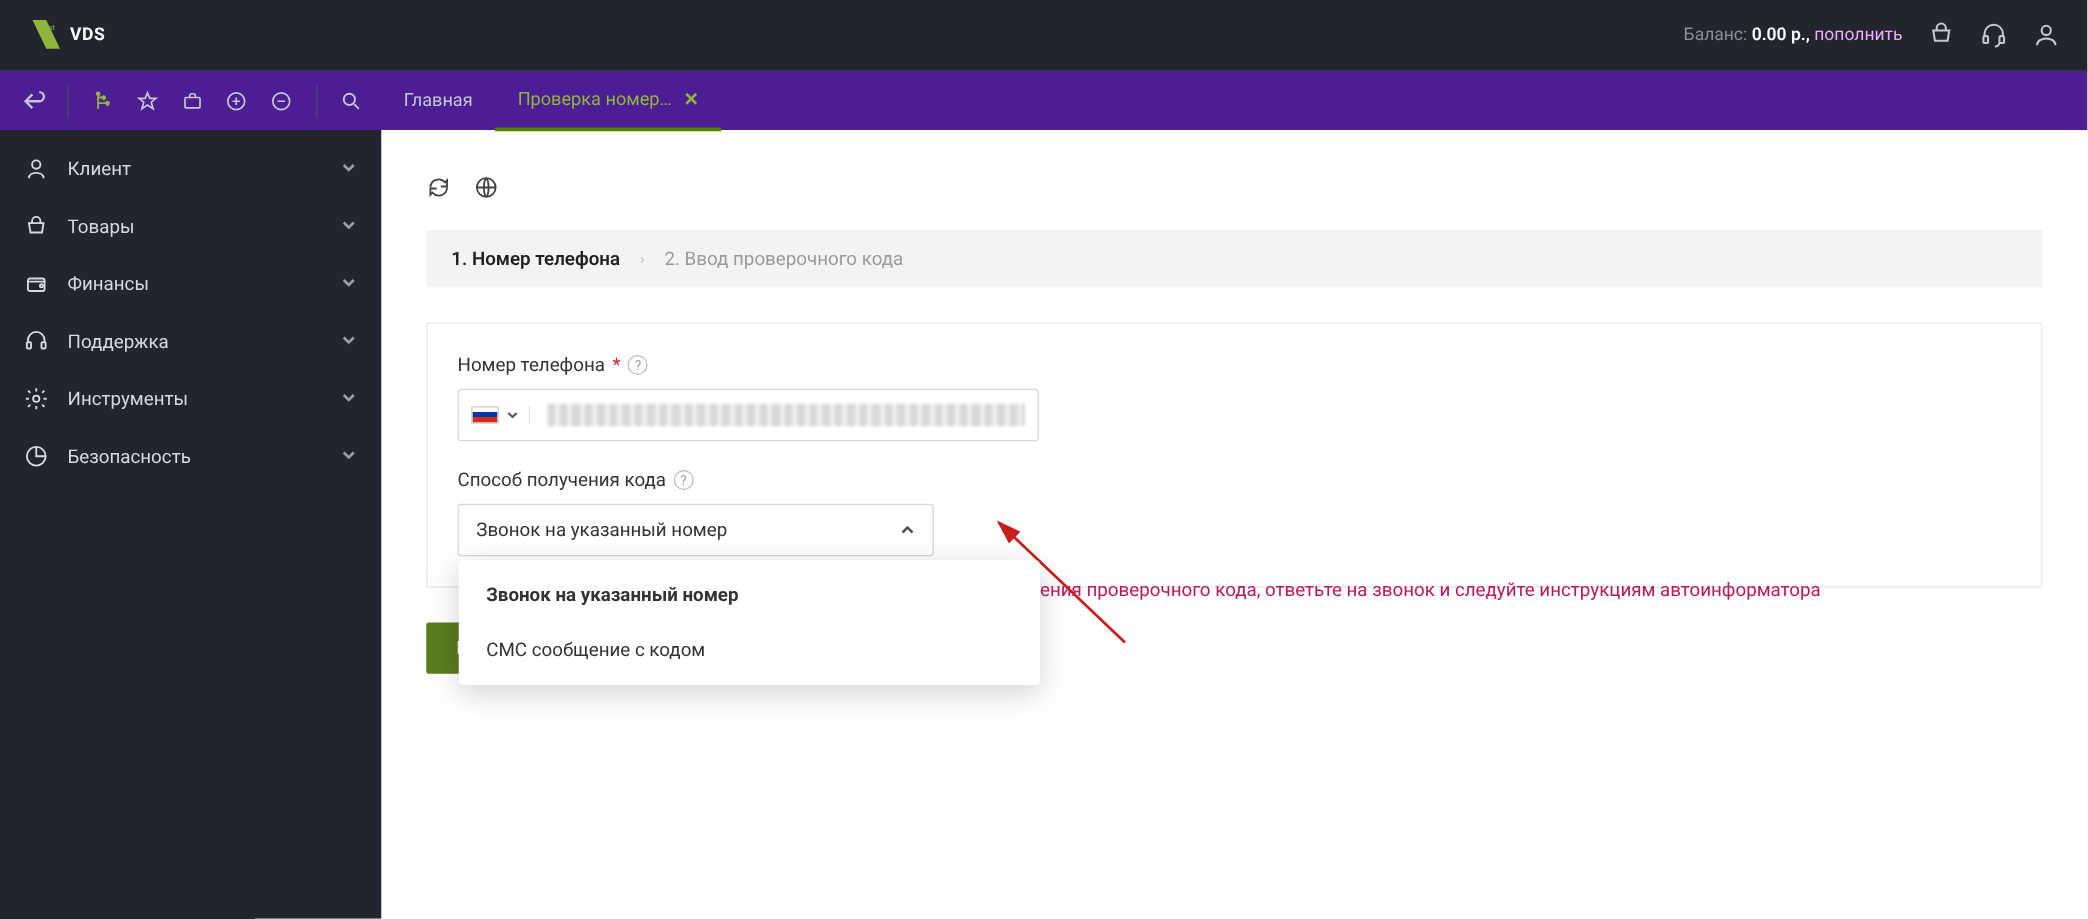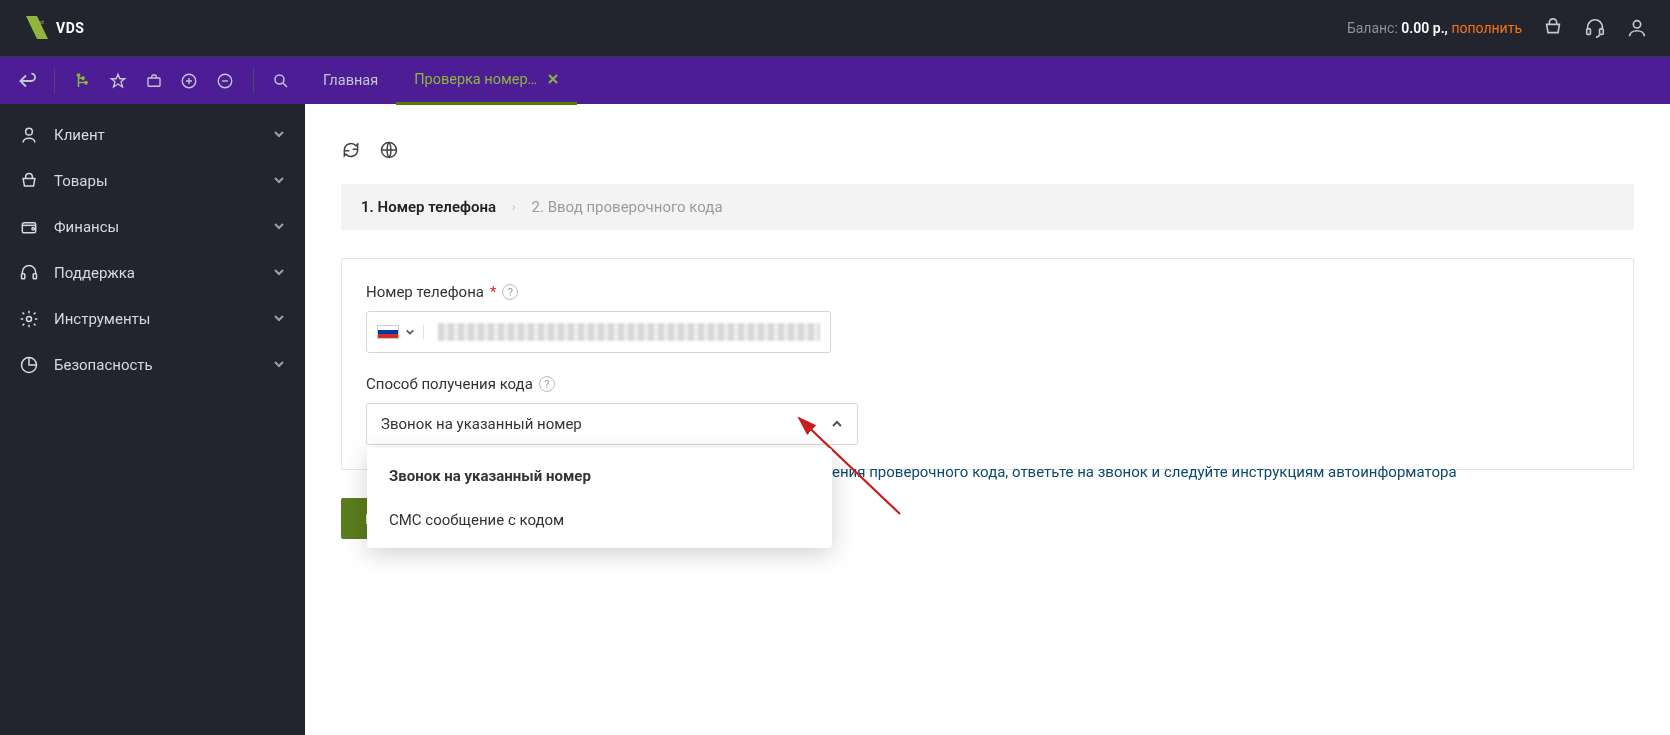--- a/index.html
+++ b/index.html
@@ -6,21 +6,21 @@
 body { font-family: -apple-system, BlinkMacSystemFont, "Segoe UI", Roboto, Arial, sans-serif; background: #fff; width: 1670px; height: 735px; overflow: hidden; position: relative; }
 
 
 .header { background: #22252e; height: 56px; display: flex; align-items: center; justify-content: space-between; padding: 0 22px; }
 .logo { display: flex; align-items: center; gap: 4px; }
 .logo-mark { width: 30px; height: 30px; position: relative; }
 .logo-text { color: #fff; font-weight: 700; font-size: 14px; letter-spacing: 0.5px; }
 .header-right { display: flex; align-items: center; gap: 20px; }
 .balance-box { color: #8a8f9a; font-size: 14px; }
 .balance-box .amount { color: #fff; font-weight: 600; }
-.balance-box .topup { color: #f97316; cursor: pointer; }
+.balance-box .topup { color: #f0abfc; cursor: pointer; }
 .header-icon { width: 22px; height: 22px; color: #c5c8d0; display: flex; align-items: center; justify-content: center; cursor: pointer; }
 
 
 .toolbar-row { background: #4c1d95; height: 48px; display: flex; align-items: center; border-top: 1px solid #353843; }
 .toolbar-left { width: 305px; display: flex; align-items: center; padding: 0 14px; gap: 16px; }
 .tool-icon { width: 22px; height: 22px; color: #c5c8d0; display: flex; align-items: center; justify-content: center; cursor: pointer; }
 .tool-sep { width: 1px; height: 26px; background: #4a4d58; margin: 0 2px; }
 .tabs { display: flex; align-items: stretch; height: 48px; }
 .tab { display: flex; align-items: center; padding: 0 18px; color: #c5c8d0; font-size: 14.5px; cursor: pointer; position: relative; gap: 10px; }
 .tab.active { color: #8fb63a; border-bottom: 3px solid #567d00; }
@@ -49,29 +49,29 @@
 .field-label { font-size: 15px; color: #333; margin-bottom: 10px; display: flex; align-items: center; gap: 6px; }
 .req { color: #d23; }
 .help-icon { width: 16px; height: 16px; border: 1px solid #bbb; border-radius: 50%; display: inline-flex; align-items: center; justify-content: center; font-size: 11px; color: #999; cursor: pointer; }
 
 .phone-input { width: 465px; height: 42px; border: 1px solid #d7d7d7; border-radius: 3px; display: flex; align-items: center; padding: 0 10px; gap: 8px; }
 .flag-box { display: flex; align-items: center; gap: 6px; cursor: pointer; padding-right: 8px; border-right: 1px solid #e3e3e3; }
 .flag { width: 22px; height: 14px; background: linear-gradient(to bottom, #fff 33%, #0039a6 33%, #0039a6 66%, #d52b1e 66%); border: 1px solid #ccc; }
 .flag-chevron { width: 10px; height: 10px; color: #555; }
 .phone-blur { flex: 1; height: 18px; background: repeating-linear-gradient(90deg, #d8d8d8 0 6px, #eee 6px 10px); filter: blur(1.3px); margin-left: 6px; }
 
-.select-box { width: 492px; height: 42px; border: 1px solid #d7d7d7; border-radius: 3px; display: flex; align-items: center; padding: 0 14px; justify-content: space-between; cursor: pointer; position: relative; }
+.select-box { width: 381px; height: 42px; border: 1px solid #d7d7d7; border-radius: 3px; display: flex; align-items: center; padding: 0 14px; justify-content: space-between; cursor: pointer; position: relative; }
 .select-box .value { font-size: 15px; color: #333; }
 .select-chevron { width: 12px; height: 12px; color: #555; }
 
 .dropdown { position: absolute; top: 44px; left: 0; width: 465px; background: #fff; border-radius: 4px; box-shadow: 0 6px 24px rgba(0,0,0,0.18); z-index: 50; padding: 6px 0; }
 .dropdown-item { padding: 13px 22px; font-size: 15px; color: #333; cursor: pointer; }
 .dropdown-item.selected { font-weight: 700; }
 
-.info-text { font-size: 15px; color: #0c4a6e; margin-top: 18px; }
+.info-text { font-size: 15px; color: #be185d; margin-top: 18px; }
 
 .actions { display: flex; gap: 26px; align-items: center; }
 .btn-primary { background: #5a7d1e; color: #fff; font-size: 15px; padding: 12px 24px; border: none; border-radius: 2px; cursor: pointer; }
 .btn-secondary { color: #777; font-size: 15px; background: none; border: none; cursor: pointer; }
 
 
 .arrow-ann { position: absolute; pointer-events: none; }
 
 svg { display: block; }
 </style>

